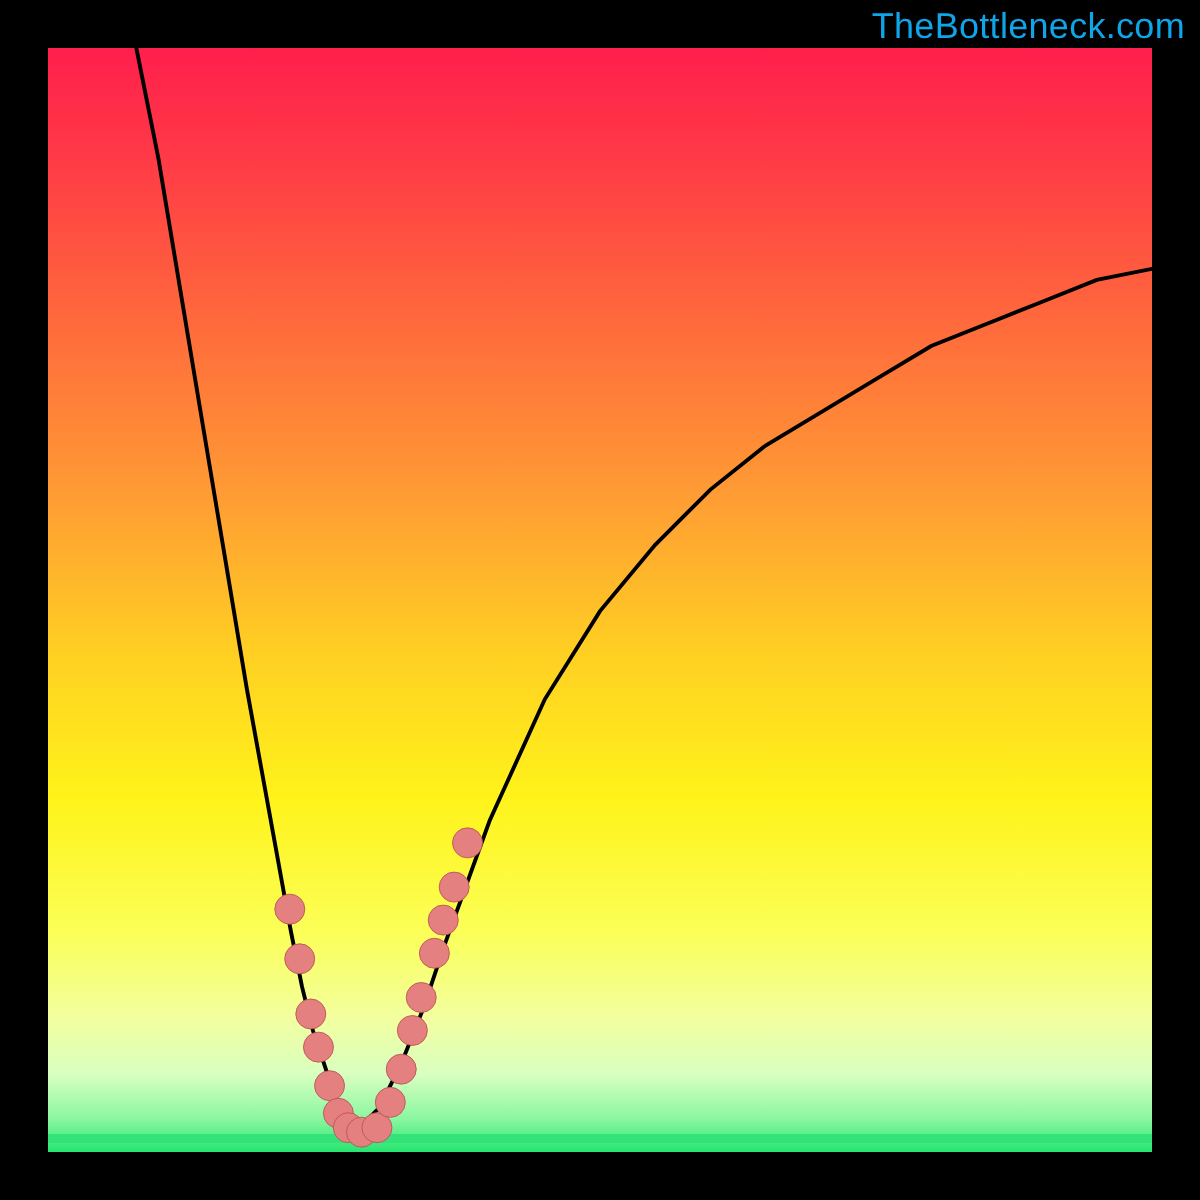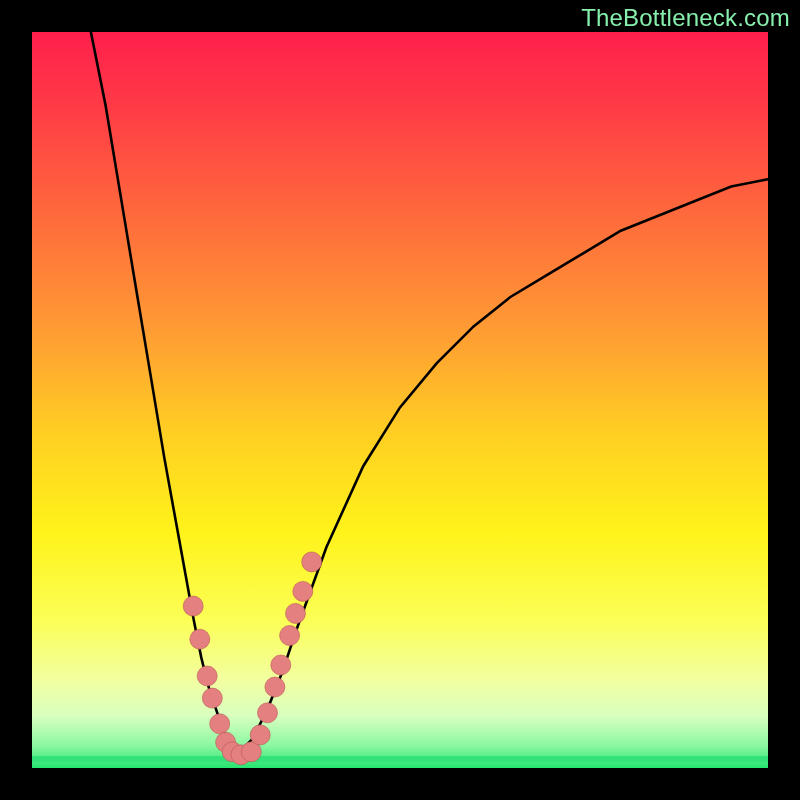--- a/index.html
+++ b/index.html
@@ -25,21 +25,21 @@
     overflow: hidden;
   }
   .gradient-bg {
     position: absolute;
     inset: 0;
   }
   .watermark {
     position: absolute;
     top: 4px;
     right: 10px;
-    color: #86efac;
+    color: #0ea5e9;
     font-size: 24px;
     font-weight: 400;
     letter-spacing: 0.2px;
     user-select: none;
   }
   svg.curve-layer {
     position: absolute;
     inset: 0;
   }
 </style>

